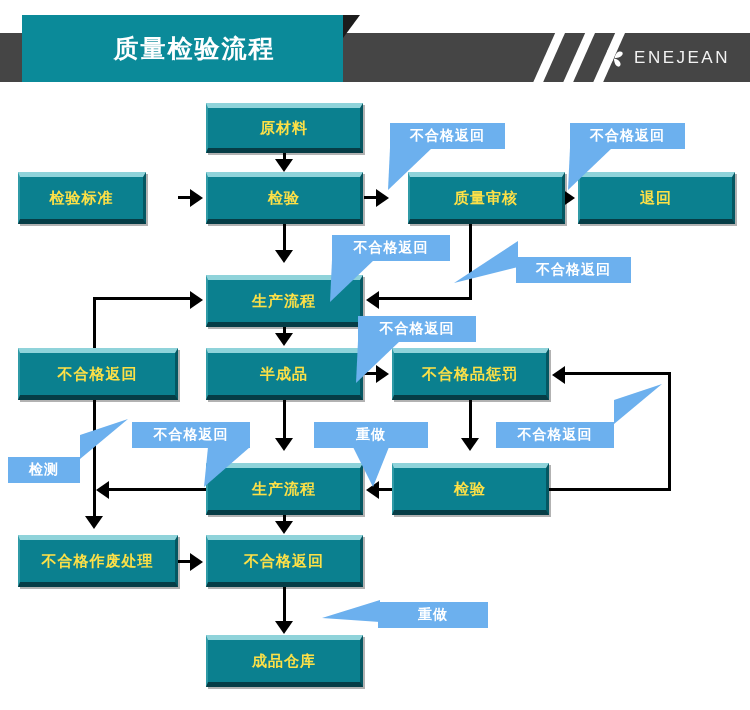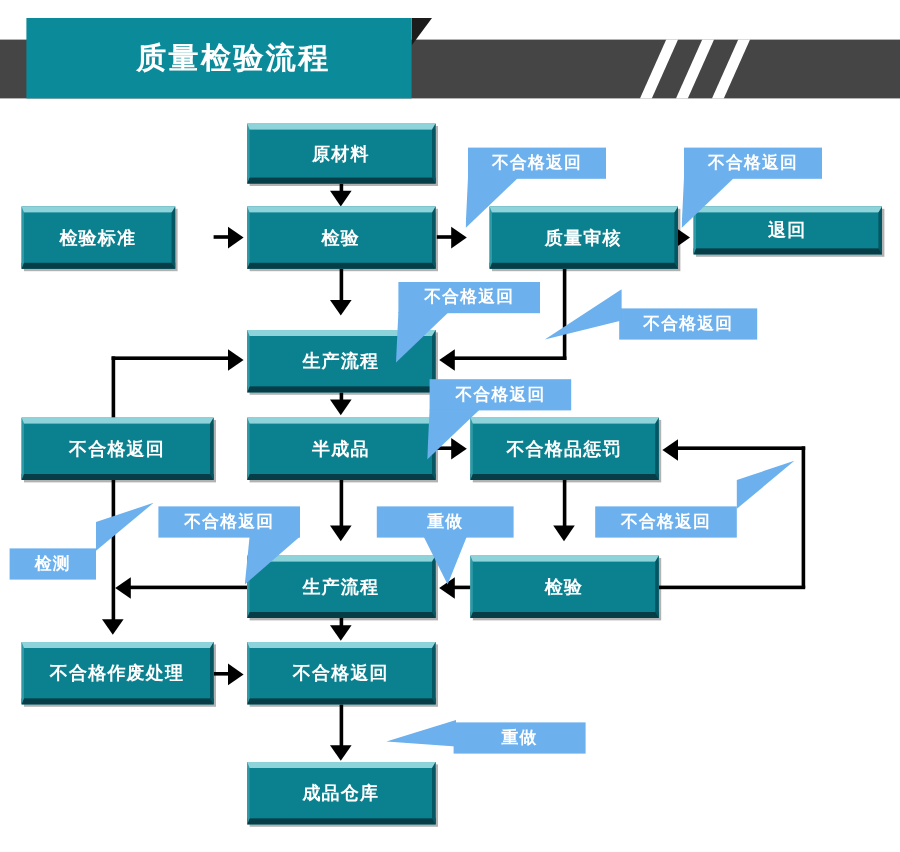--- a/index.html
+++ b/index.html
@@ -51,21 +51,21 @@
 
   
   .node{
     position:absolute;box-sizing:border-box;
     background:#0b808f;
     border-top:5px solid #8fd3da;
     border-left:2px solid #2f9aa6;
     border-right:3px solid #045762;
     border-bottom:5px solid #063d46;
     display:flex;align-items:center;justify-content:center;
-    color:#ffffff;font-weight:bold;font-size:15px;letter-spacing:1px;
+    color:#fde047;font-weight:bold;font-size:15px;letter-spacing:1px;
     box-shadow:2px 2px 0 rgba(0,0,0,0.30);
   }
 
   
   .callout{
     position:absolute;background:#6cb0ee;color:#ffffff;
     font-weight:bold;font-size:14px;letter-spacing:1px;
     display:flex;align-items:center;justify-content:center;
     box-sizing:border-box;padding:0 6px;
   }
@@ -85,20 +85,31 @@
   <div class="hdr-dark"></div>
   <div class="hdr-stripes">
     <i></i>
       <i></i>
       <i></i>
   </div>
   <div class="hdr-fold"></div>
   <div class="hdr-banner"></div>
   <div class="hdr-title">质量检验流程</div>
 
+  <div class="logo-wrap">
+    <svg class="logo-mark" viewBox="0 0 24 24">
+      <g fill="#ffffff">
+        <path d="M12 11.4C12 7.5 10.4 4.2 8.2 3.4c-2 -0.7 -3.3 1.2 -2.6 3.5C6.2 9 9.1 11 12 11.4z"></path>
+        <path d="M12.6 12C16.5 12 19.8 10.4 20.6 8.2c0.7 -2 -1.2 -3.3 -3.5 -2.6C15 6.2 13 9.1 12.6 12z"></path>
+        <path d="M12 12.6C12 16.5 13.6 19.8 15.8 20.6c2 0.7 3.3 -1.2 2.6 -3.5C17.8 15 14.9 13 12 12.6z"></path>
+        <path d="M11.4 12C7.5 12 4.2 13.6 3.4 15.8c-0.7 2 1.2 3.3 3.5 2.6C9 17.8 11 14.9 11.4 12z"></path>
+      </g>
+    </svg>
+    <span class="logo-text">ENEJEAN</span>
+  </div>
 
   <div>
 
     <div class="ln" style="left:283px;top:153px;width:3px;height:8px;"></div>
     <div class="ar down" style="left:275px;top:159px;"></div>
 
     <div class="ln" style="left:178px;top:196px;width:14px;height:3px;"></div>
     <div class="ar right" style="left:190px;top:189px;"></div>
 
     <div class="ln" style="left:364px;top:196px;width:14px;height:3px;"></div>
@@ -160,21 +171,21 @@
       </div>
       <div class="node" style="left: 18px; top: 172px; width: 128px; height: 52px;">
         <span>检验标准</span>
       </div>
       <div class="node" style="left: 206px; top: 172px; width: 157px; height: 52px;">
         <span>检验</span>
       </div>
       <div class="node" style="left: 392px; top: 172px; width: 157px; height: 52px; margin-left: 16px;">
         <span>质量审核</span>
       </div>
-      <div class="node" style="left: 578px; top: 172px; width: 157px; height: 40px;">
+      <div class="node" style="left: 578px; top: 172px; width: 157px; height: 52px;">
         <span>退回</span>
       </div>
       <div class="node" style="left: 206px; top: 275px; width: 157px; height: 52px;">
         <span>生产流程</span>
       </div>
       <div class="node" style="left: 18px; top: 348px; width: 160px; height: 52px;">
         <span>不合格返回</span>
       </div>
       <div class="node" style="left: 206px; top: 348px; width: 157px; height: 52px; align-items: center;">
         <span>半成品</span>

